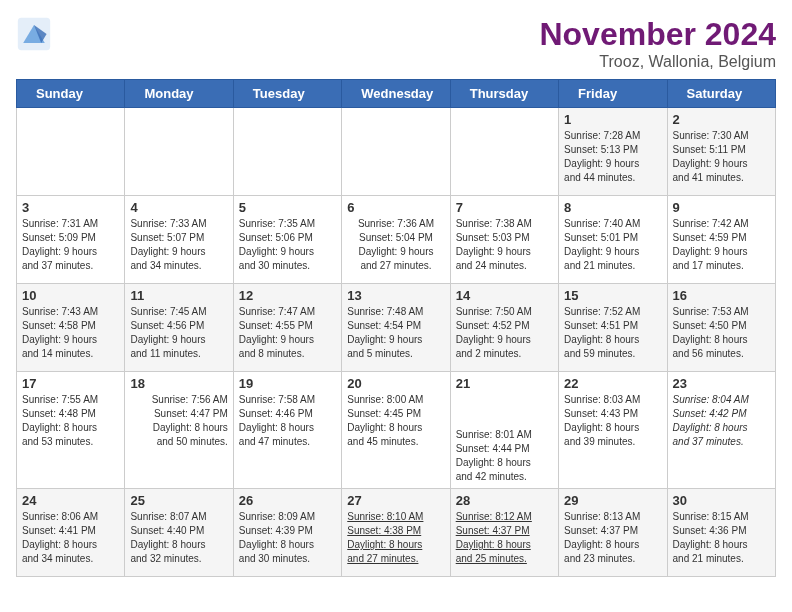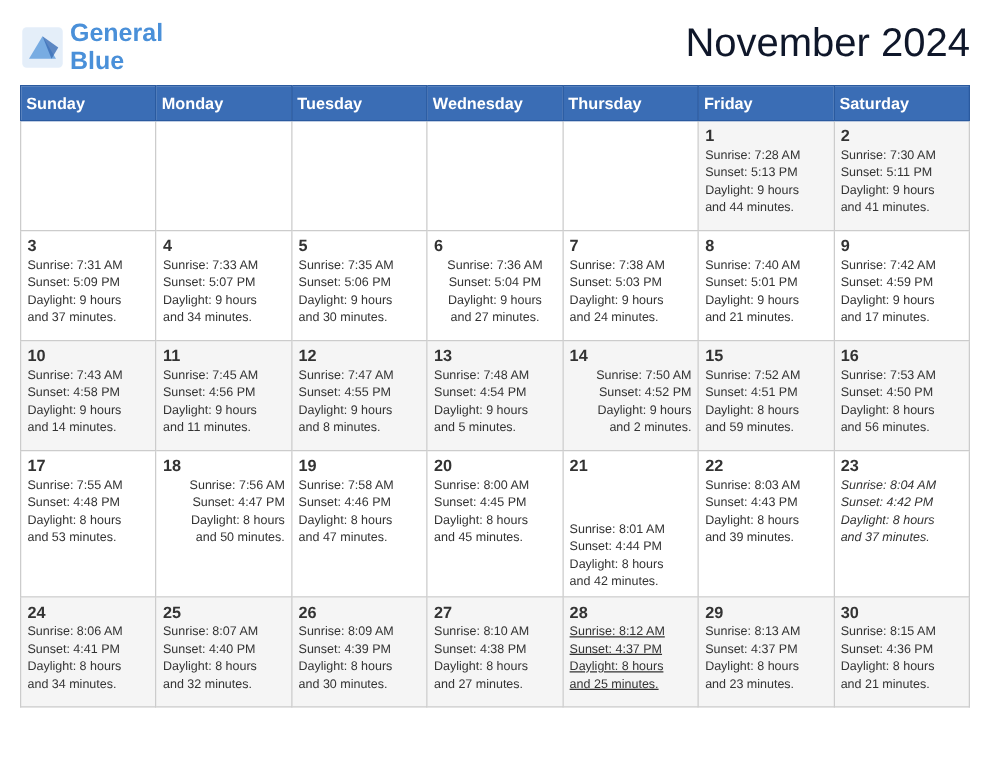--- a/index.html
+++ b/index.html
@@ -32,38 +32,38 @@
     .logo-icon {
       width: 36px;
       height: 36px;
       margin-right: 4px;
     }
     .title-block {
       text-align: right;
     }
     .month-title {
       font-size: 32px;
-      font-weight: normal;
-      color: #0f172a;
+      font-weight: bold;
+      color: #701a75;
     }
     .location-title {
       font-size: 16px;
       color: #555;
     }
     table {
       width: 100%;
       border-collapse: collapse;
       table-layout: fixed;
     }
     thead tr th {
       background: #3a6db5;
       color: #fff;
       font-size: 13px;
       font-weight: bold;
-      padding: 6px 4px;
+      padding: 6px 19px;
       text-align: left;
       border: 1px solid #2a5a9f;
     }
     tbody tr td {
       border: 1px solid #ccc;
       vertical-align: top;
       padding: 4px 5px;
       font-size: 10.5px;
       color: #333;
       height: 88px;
@@ -90,29 +90,24 @@
 </head>
 <body>
 
 <div class="header-row">
   <div class="logo">
     <svg class="logo-icon" viewBox="0 0 40 40">
       <rect x="2" y="2" width="36" height="36" rx="4" fill="#4a90d9" opacity="0.15"></rect>
       <polygon points="8,30 20,10 32,30" fill="#4a90d9" opacity="0.7"></polygon>
       <polygon points="20,10 34,20 28,30" fill="#3a6db5" opacity="0.8"></polygon>
     </svg>
-    <div>
-      <div class="logo-text">
-        <span>General</span><br>
-        <span style="color:#4a90d9">Blue</span>
-      </div>
-    </div>
   </div>
   <div class="title-block">
     <div class="month-title">November 2024</div>
+    <div class="location-title">Trooz, Wallonia, Belgium</div>
   </div>
 </div>
 
 <table>
   <thead>
     <tr id="weekday-header">
     <th>Sunday</th>
         <th>Monday</th>
         <th>Tuesday</th>
         <th>Wednesday</th>
@@ -218,21 +213,21 @@
         </td>
         <td>
           <span class="day-number">13</span>
           <div class="cell-info" style="white-space: pre-line;">Sunrise: 7:48 AM
 Sunset: 4:54 PM
 Daylight: 9 hours
 and 5 minutes.</div>
         </td>
         <td>
           <span class="day-number">14</span>
-          <div class="cell-info" style="white-space: pre-line; text-align: right;">Sunrise: 7:50 AM
+          <div class="cell-info" style="white-space: pre-line;">Sunrise: 7:50 AM
 Sunset: 4:52 PM
 Daylight: 9 hours
 and 2 minutes.</div>
         </td>
         <td>
           <span class="day-number">15</span>
           <div class="cell-info" style="white-space: pre-line;">Sunrise: 7:52 AM
 Sunset: 4:51 PM
 Daylight: 8 hours
 and 59 minutes.</div>
@@ -313,21 +308,21 @@
         </td>
         <td>
           <span class="day-number">26</span>
           <div class="cell-info" style="white-space: pre-line;">Sunrise: 8:09 AM
 Sunset: 4:39 PM
 Daylight: 8 hours
 and 30 minutes.</div>
         </td>
         <td>
           <span class="day-number">27</span>
-          <div class="cell-info" style="white-space: pre-line;">Sunrise: 8:10 AM
+          <div class="cell-info" style="white-space: pre-line; text-decoration: underline;">Sunrise: 8:10 AM
 Sunset: 4:38 PM
 Daylight: 8 hours
 and 27 minutes.</div>
         </td>
         <td>
           <span class="day-number">28</span>
           <div class="cell-info" style="white-space: pre-line; text-decoration: underline;">Sunrise: 8:12 AM
 Sunset: 4:37 PM
 Daylight: 8 hours
 and 25 minutes.</div>

